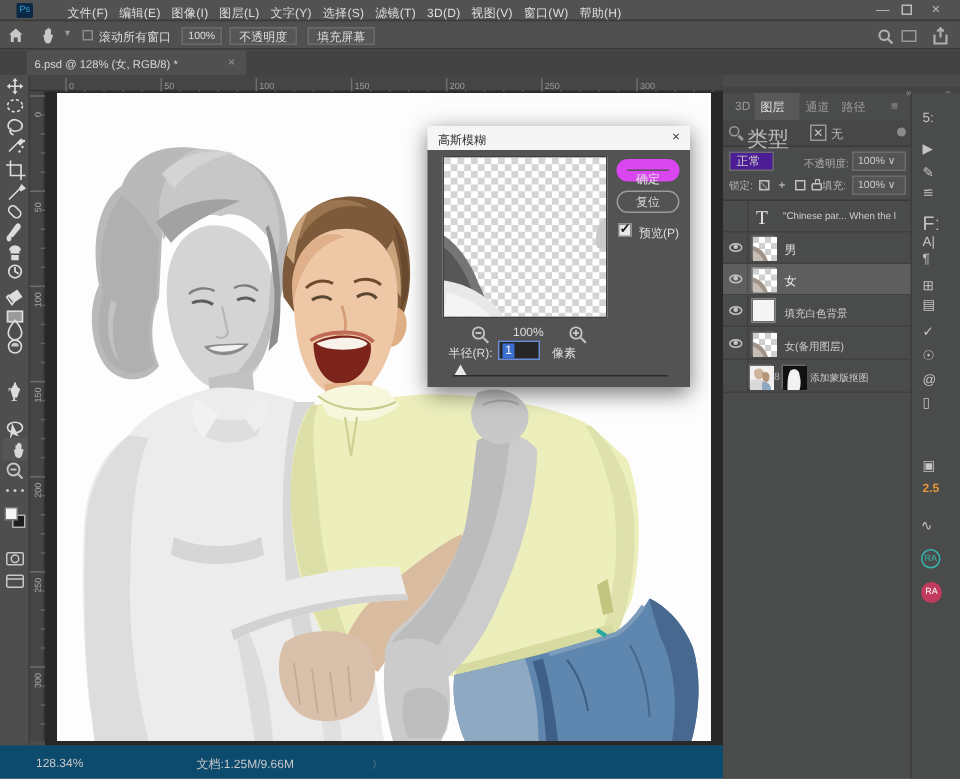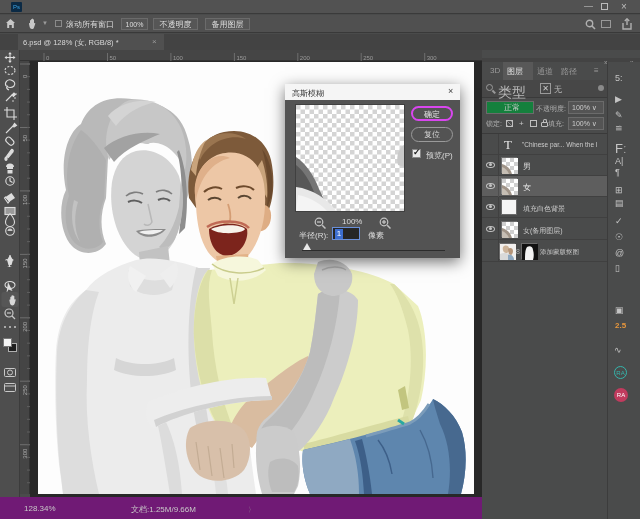--- a/index.html
+++ b/index.html
@@ -2,37 +2,38 @@
 <html><head><meta charset="utf-8"><style>
 *{margin:0;padding:0;box-sizing:border-box;}
 html,body{width:640px;height:519px;overflow:hidden;background:#4a4b4b;font-family:"Liberation Sans",sans-serif;}
 #app{position:relative;width:640px;height:519px;background:#4a4b4b;}
 .abs{position:absolute;}
 .tx{color:#dedede;white-space:nowrap;}
 </style></head><body>
 <div id="app">
 <div class="abs" style="left:0;top:0;width:640px;height:14px;background:#525252;border-bottom:1px solid #3a3a3a;">
 <div class="abs" style="left:11px;top:2px;width:11px;height:10px;background:#0b2a45;border-radius:1px;color:#3ba3e2;font-size:6px;line-height:10px;text-align:center;">Ps</div>
+<div class="abs tx" style="left:45px;top:3px;font-size:8px;letter-spacing:0.2px;">文件(F)&nbsp;&nbsp;&nbsp;编辑(E)&nbsp;&nbsp;&nbsp;图像(I)&nbsp;&nbsp;&nbsp;图层(L)&nbsp;&nbsp;&nbsp;文字(Y)&nbsp;&nbsp;&nbsp;选择(S)&nbsp;&nbsp;&nbsp;滤镜(T)&nbsp;&nbsp;&nbsp;3D(D)&nbsp;&nbsp;&nbsp;视图(V)&nbsp;&nbsp;&nbsp;窗口(W)&nbsp;&nbsp;&nbsp;帮助(H)</div>
 <div class="abs tx" style="left:584px;top:1px;font-size:9px;color:#bbb;">—</div>
 <div class="abs" style="left:601px;top:3px;width:7px;height:7px;border:1px solid #bbb;"></div>
 <div class="abs tx" style="left:621px;top:1px;font-size:10px;color:#bbb;">×</div>
 </div>
 <div class="abs" style="left:0;top:15px;width:640px;height:18px;background:#505050;border-bottom:1px solid #393939;">
 <svg class="abs" style="left:5px;top:3px;" width="11" height="11" viewBox="0 0 11 11">
         <path d="M5.5,1 L10,5 L8.8,5 L8.8,10 L6.8,10 L6.8,7 L4.2,7 L4.2,10 L2.2,10 L2.2,5 L1,5 Z" fill="#c8c8c8"></path>
       </svg>
 <svg class="abs" style="left:27px;top:3px;" width="12" height="12" viewBox="0 0 12 12">
         <path d="M3,5 L3,2.5 C3,1.8 4,1.8 4,2.5 L4,1.5 C4,0.8 5,0.8 5,1.5 L5,1 C5,0.3 6,0.3 6,1 L6,1.8 C6,1.1 7,1.1 7,1.8 L7,5.5 C7.6,4.6 8.6,5 8.2,6 L7,9.5 C6.7,10.5 6,11 5,11 C3.5,11 2.8,10 2.6,8.8 L2,6 C1.8,5 3,4.6 3.3,5.6 Z" fill="#c8c8c8"></path>
       </svg>
 <div class="abs tx" style="left:42px;top:5px;font-size:6px;color:#9a9a9a;">▼</div>
 <div class="abs" style="left:55px;top:5px;width:7px;height:7px;border:1px solid #8a8a8a;"></div>
 <div class="abs tx" style="left:66px;top:4px;font-size:8px;">滚动所有窗口</div>
 <div class="abs tx" style="left:121px;top:3px;width:27px;height:12px;border:1px solid #6b6b6b;background:#565656;font-size:7px;text-align:center;line-height:11px;">100%</div>
 <div class="abs tx" style="left:153px;top:3px;width:45px;height:12px;border:1px solid #6b6b6b;background:#565656;font-size:8px;text-align:center;line-height:11px;">不透明度</div>
-<div class="abs tx" style="left:205px;top:3px;width:45px;height:12px;border:1px solid #6b6b6b;background:#565656;font-size:8px;text-align:center;line-height:11px;">备用图层</div>
+<div class="abs tx" style="left:205px;top:3px;width:45px;height:12px;border:1px solid #6b6b6b;background:#565656;font-size:8px;text-align:center;line-height:11px;">填充屏幕</div>
 <svg class="abs" style="left:585px;top:4px;" width="11" height="11" viewBox="0 0 11 11">
         <circle cx="4.5" cy="4.5" r="3.2" fill="none" stroke="#b0b0b0" stroke-width="1.4"></circle>
         <line x1="7" y1="7" x2="10" y2="10" stroke="#b0b0b0" stroke-width="1.6"></line>
       </svg>
 <div class="abs" style="left:601px;top:5px;width:10px;height:8px;border:1px solid #999;"></div>
 <svg class="abs" style="left:621px;top:3px;" width="12" height="12" viewBox="0 0 12 12">
         <path d="M2,5 L2,11 L10,11 L10,5" fill="none" stroke="#b0b0b0" stroke-width="1.4"></path>
         <line x1="6" y1="1" x2="6" y2="7" stroke="#b0b0b0" stroke-width="1.4"></line>
         <path d="M3.8,3 L6,0.8 L8.2,3" fill="none" stroke="#b0b0b0" stroke-width="1.4"></path>
       </svg>
@@ -298,21 +299,21 @@
 <path d="M322,270 C330,266 340,266 346,270" stroke="#a8a8a8" stroke-width="1.4" fill="none"></path>
 <path d="M258,430 C270,424 284,424 294,432 C300,448 302,468 298,486 L294,494 L262,494 C256,474 254,450 258,430 Z" fill="#cbcbcb"></path>
 <path d="M270,462 C280,456 292,458 298,466 C300,476 298,486 294,492 L272,492 C268,482 267,470 270,462 Z" fill="#bdbdbd"></path>
 
 <path d="M148,402 C180,388 228,376 266,378 L272,400 C234,400 184,412 154,428 C146,424 144,412 148,402 Z" fill="#ededed"></path>
 <path d="M154,420 C186,406 234,396 272,396 L272,400 C234,400 184,412 156,427 Z" fill="#d2d2d2"></path>
 
 <path d="M190,428 C206,418 232,418 244,430 C252,440 252,458 244,470 C234,482 212,484 200,476 C186,466 182,442 190,428 Z" fill="#d8c0aa"></path>
 <path d="M196,442 L200,470 M208,446 L212,476 M220,448 L224,478 M232,444 L234,468" stroke="#c3ac94" stroke-width="1.2" fill="none"></path>
 </svg></div>
-<div class="abs" style="left:0;top:497px;width:482px;height:22px;background:#701a75;">
+<div class="abs" style="left:0;top:497px;width:482px;height:22px;background:#0c4a6e;">
 <div class="abs tx" style="left:24px;top:7px;font-size:8px;color:#c8c8c8;">128.34%</div>
 <div class="abs tx" style="left:131px;top:7px;font-size:8px;color:#c8c8c8;">文档:1.25M/9.66M</div>
 <div class="abs tx" style="left:248px;top:8px;font-size:7px;color:#9a9a9a;">〉</div>
 </div>
 <div class="abs" style="left:482px;top:33px;width:158px;height:486px;background:#4a4b4b;margin-top:25px;">
 <div class="abs" style="left:0;top:0;width:158px;height:4px;background:#434343;"></div>
 <div class="abs" style="left:122px;top:1px;font-size:7px;color:#9a9a9a;">»</div>
 <div class="abs" style="left:148px;top:1px;font-size:7px;color:#9a9a9a;">»</div>
 <div class="abs" style="left:125px;top:4px;width:1px;height:482px;background:#3c3c3c;"></div>
 <div class="abs" style="left:8px;top:8px;font-size:8px;color:#9a9a9a;">3D</div>
@@ -322,21 +323,21 @@
 <div class="abs" style="left:79px;top:8px;font-size:8px;color:#9a9a9a;">路径</div>
 <div class="abs" style="left:112px;top:8px;font-size:8px;color:#9a9a9a;">≡</div>
 <div class="abs" style="left:0;top:22px;width:125px;height:18px;background:#474747;border-bottom:1px solid #3a3a3a;"></div>
 <div class="abs" style="left:4px;top:26px;width:7px;height:7px;border:1.5px solid #9a9a9a;border-radius:50%;"></div>
 <div class="abs" style="left:10px;top:33px;width:4px;height:1.5px;background:#9a9a9a;transform:rotate(45deg);"></div>
 <div class="abs" style="left:16px;top:26px;font-size:14px;color:#b8b8b8;">类型</div>
 <div class="abs" style="left:36px;top:28px;font-size:6px;color:#9a9a9a;">∨</div>
 <div class="abs" style="left:58px;top:25px;width:11px;height:11px;border:1px solid #9a9a9a;color:#c8c8c8;font-size:8px;text-align:center;line-height:10px;">✕</div>
 <div class="abs" style="left:72px;top:26px;font-size:8px;color:#b8b8b8;">无</div>
 <div class="abs" style="left:116px;top:27px;width:6px;height:6px;border-radius:50%;background:#8a8a8a;"></div>
-<div class="abs" style="left:4px;top:43px;width:48px;height:13px;background:#15803d;border:1px solid #6b6b6b;color:#cccccc;font-size:8px;line-height:12px;padding-left:4px;text-align:center;">正常</div>
+<div class="abs" style="left:4px;top:43px;width:30px;height:13px;background:#4c1d95;border:1px solid #6b6b6b;color:#cccccc;font-size:8px;line-height:12px;padding-left:4px;">正常</div>
 <div class="abs" style="left:54px;top:46px;font-size:7px;color:#b0b0b0;">不透明度:</div>
 <div class="abs" style="left:86px;top:43px;width:36px;height:13px;background:#545454;border:1px solid #6b6b6b;color:#cccccc;font-size:7px;line-height:12px;padding-left:3px;">100%&nbsp;∨</div>
 <div class="abs" style="left:4px;top:61px;font-size:7px;color:#b0b0b0;">锁定:</div>
 <div class="abs" style="left:24px;top:62px;width:7px;height:7px;border:1px solid #c0c0c0;background:repeating-linear-gradient(45deg,#888 0 1px,transparent 1px 3px);"></div>
 <div class="abs" style="left:37px;top:61px;color:#c8c8c8;font-size:8px;">+</div>
 <div class="abs" style="left:48px;top:62px;width:7px;height:7px;border:1px solid #c0c0c0;"></div>
 <div class="abs" style="left:59px;top:64px;width:7px;height:5px;border:1px solid #c0c0c0;border-radius:1px;"></div>
 <div class="abs" style="left:60.5px;top:61px;width:4px;height:4px;border:1px solid #c0c0c0;border-bottom:none;border-radius:3px 3px 0 0;"></div>
 <div class="abs" style="left:66px;top:61px;font-size:7px;color:#b0b0b0;">填充:</div>
 <div class="abs" style="left:86px;top:59px;width:36px;height:13px;background:#545454;border:1px solid #6b6b6b;color:#cccccc;font-size:7px;line-height:12px;padding-left:3px;">100%&nbsp;∨</div>
@@ -471,21 +472,21 @@
                 <rect x="4.5" y="4.5" width="4.5" height="4.5" fill="#d4d4d4"></rect>
               </pattern>
             </defs>
 <rect width="108" height="106" fill="url(#chk)"></rect>
 <path d="M0,52 C9,58 18,70 23,84 C29,96 31,102 31,106 L0,106 Z" fill="#757575"></path>
 <path d="M0,60 C7,65 14,76 18,87 C22,95 24,101 24,106 L0,106 Z" fill="#575757"></path>
 <path d="M0,82 C16,84 32,94 40,106 L0,106 Z" fill="#e8e8e8"></path>
 <path d="M2,90 C14,92 26,100 31,106 L0,106 Z" fill="#f4f4f4"></path>
 <path d="M108,40 C102,44 100,52 102,60 L108,62 Z" fill="#c9c9c9"></path>
 </svg></div>
-<div class="abs" style="left:126px;top:6px;width:42px;height:15px;border:2px solid #d946ef;border-radius:8px;color:#e2e2e2;font-size:8px;text-align:center;line-height:14px;">确定</div>
+<div class="abs" style="left:126px;top:6px;width:42px;height:15px;border:7px solid #d946ef;border-radius:8px;color:#e2e2e2;font-size:8px;text-align:center;line-height:14px;">确定</div>
 <div class="abs" style="left:126px;top:27px;width:42px;height:15px;border:1px solid #9a9a9a;border-radius:8px;color:#d8d8d8;font-size:8px;text-align:center;line-height:14px;">复位</div>
 <div class="abs" style="left:127px;top:49px;width:9px;height:9px;background:#e8e8e8;border:1px solid #888;"></div>
 <div class="abs" style="left:128px;top:47px;color:#1a1a1a;font-size:9px;font-weight:bold;">✓</div>
 <div class="abs" style="left:141px;top:50px;color:#dddddd;font-size:8px;">预览(P)</div>
 <svg class="abs" style="left:28px;top:116px;" width="14" height="14" viewBox="0 0 14 14">
           <circle cx="6" cy="6" r="3.8" fill="none" stroke="#c6c6c6" stroke-width="1.2"></circle>
           <line x1="4" y1="6" x2="8" y2="6" stroke="#c2c2c2" stroke-width="1.3"></line>
           <line x1="9.2" y1="9.2" x2="12.5" y2="12.5" stroke="#c2c2c2" stroke-width="1.5"></line>
         </svg>
 <div class="abs" style="left:57px;top:117px;color:#dddddd;font-size:8px;">100%</div>

